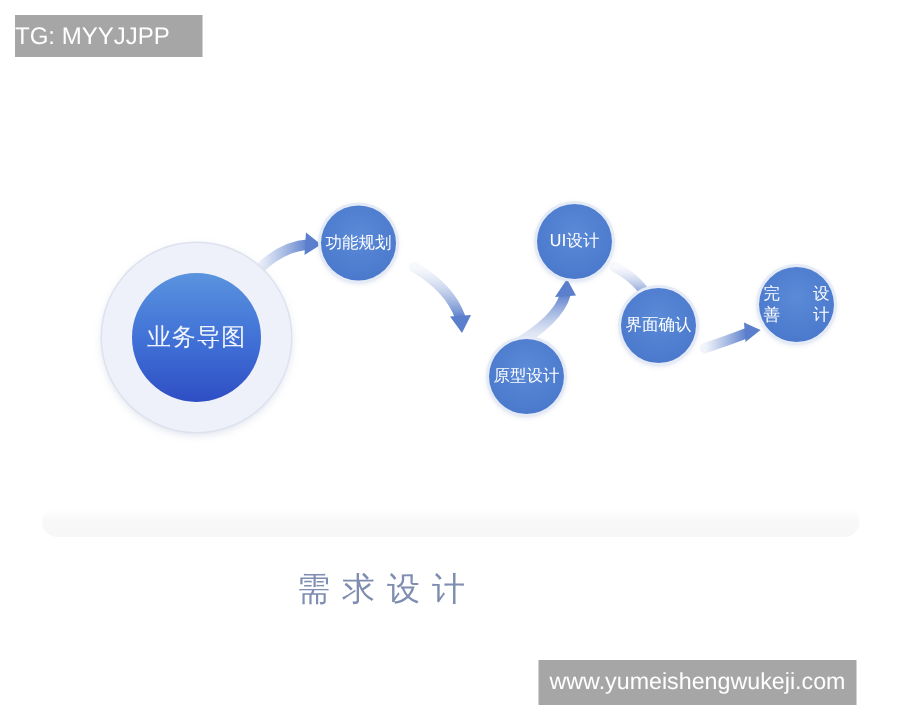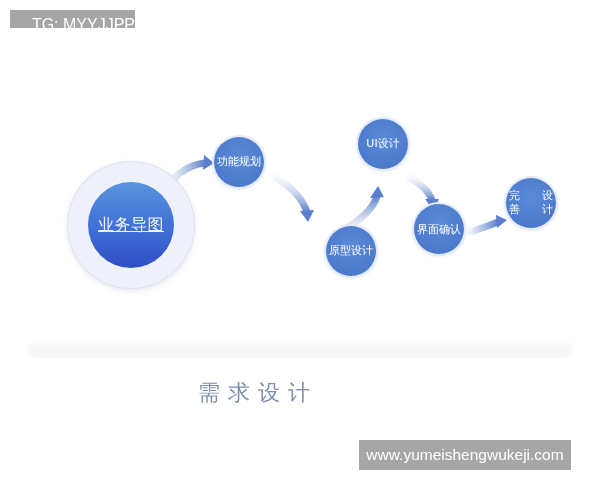--- a/index.html
+++ b/index.html
@@ -1,25 +1,25 @@
 <!DOCTYPE html>
 <html><head>
 <meta charset="utf-8">
 <style>
   html, body { margin:0; padding:0; }
   body { width:600px; height:480px; background:#ffffff; position:relative; overflow:hidden;
          font-family:"DejaVu Sans", "Liberation Sans", sans-serif; }
   .badge { position:absolute; background:#a6a6a6; color:#ffffff; font-family:"Liberation Sans", sans-serif; }
-  .badge-tg { left:10px; top:10px; width:125px; height:18px; font-size:16px; line-height:30px; text-align:right; }
+  .badge-tg { left:10px; top:10px; width:125px; height:28px; font-size:16px; line-height:30px; text-align:left; }
   .badge-url { left:359px; top:440px; width:212px; height:30px; font-size:15.5px; line-height:30px; text-align:center; }
   .main-outer { position:absolute; left:68px; top:162px; width:126px; height:126px; border-radius:50%;
      background:#eef1f9; box-shadow:0 0 0 1px #dde2ee, 0 2px 6px rgba(160,170,200,0.35); }
   .main-inner { position:absolute; left:20px; top:20px; width:86px; height:86px; border-radius:50%;
      background:linear-gradient(180deg,#5a93de 0%,#3f6fd6 55%,#2f4ec4 100%);
-     color:#f0f4ff; font-size:16px; display:flex; align-items:center; justify-content:center; letter-spacing:0.5px;text-decoration:underline; }
+     color:#f0f4ff; font-size:16px; display:flex; align-items:center; justify-content:center; letter-spacing:0.5px; }
   .node { position:absolute; width:50px; height:50px; border-radius:50%;
      background:radial-gradient(circle at 50% 40%, #5b8ad8 0%, #4c7acd 70%, #4470c6 100%);
      box-shadow:0 0 0 2px #e4eaf6, 0 1px 4px rgba(90,110,160,0.35);
      color:#ffffff; font-size:11px; line-height:14px; display:flex; align-items:center; justify-content:center; text-align:center; }
   .shelf { position:absolute; left:28px; top:338px; width:545px; height:20px;
      background:linear-gradient(180deg, rgba(250,250,250,0) 0%, #f8f8f8 50%, #f7f7f7 100%); border-radius:10px; }
   .title { position:absolute; left:0; top:378px; width:516px; text-align:center; font-size:22px; letter-spacing:8px;
      color:#7e8db0; font-family:"DejaVu Serif", "Liberation Serif", serif; font-weight:300; }
   svg.arrows { position:absolute; left:0; top:0; }
 </style>
@@ -79,26 +79,26 @@
 <div class="node" style="left:214px;top:137px;">
   <span>功能</span>
   <span>规划</span>
 </div>
 
 <div class="node" style="left:284px;top:226px;margin-left:42px;">
   <span>原型</span>
   <span>设计</span>
 </div>
 
-<div class="node" style="left:358px;top:119px;">
+<div class="node" style="left:358px;top:136px;">
   <span>UI</span>
   <span>设计</span>
 </div>
 
-<div class="node" style="left:414px;top:204px;font-family:Liberation Serif, serif;">
+<div class="node" style="left:414px;top:192px;">
   <span>界面</span>
   <span>确认</span>
 </div>
 
 <div class="node" style="left:506px;top:178px;gap:16px;">
   <span>完善</span>
   <span>设计</span>
 </div>
 
 <div class="shelf"></div>

